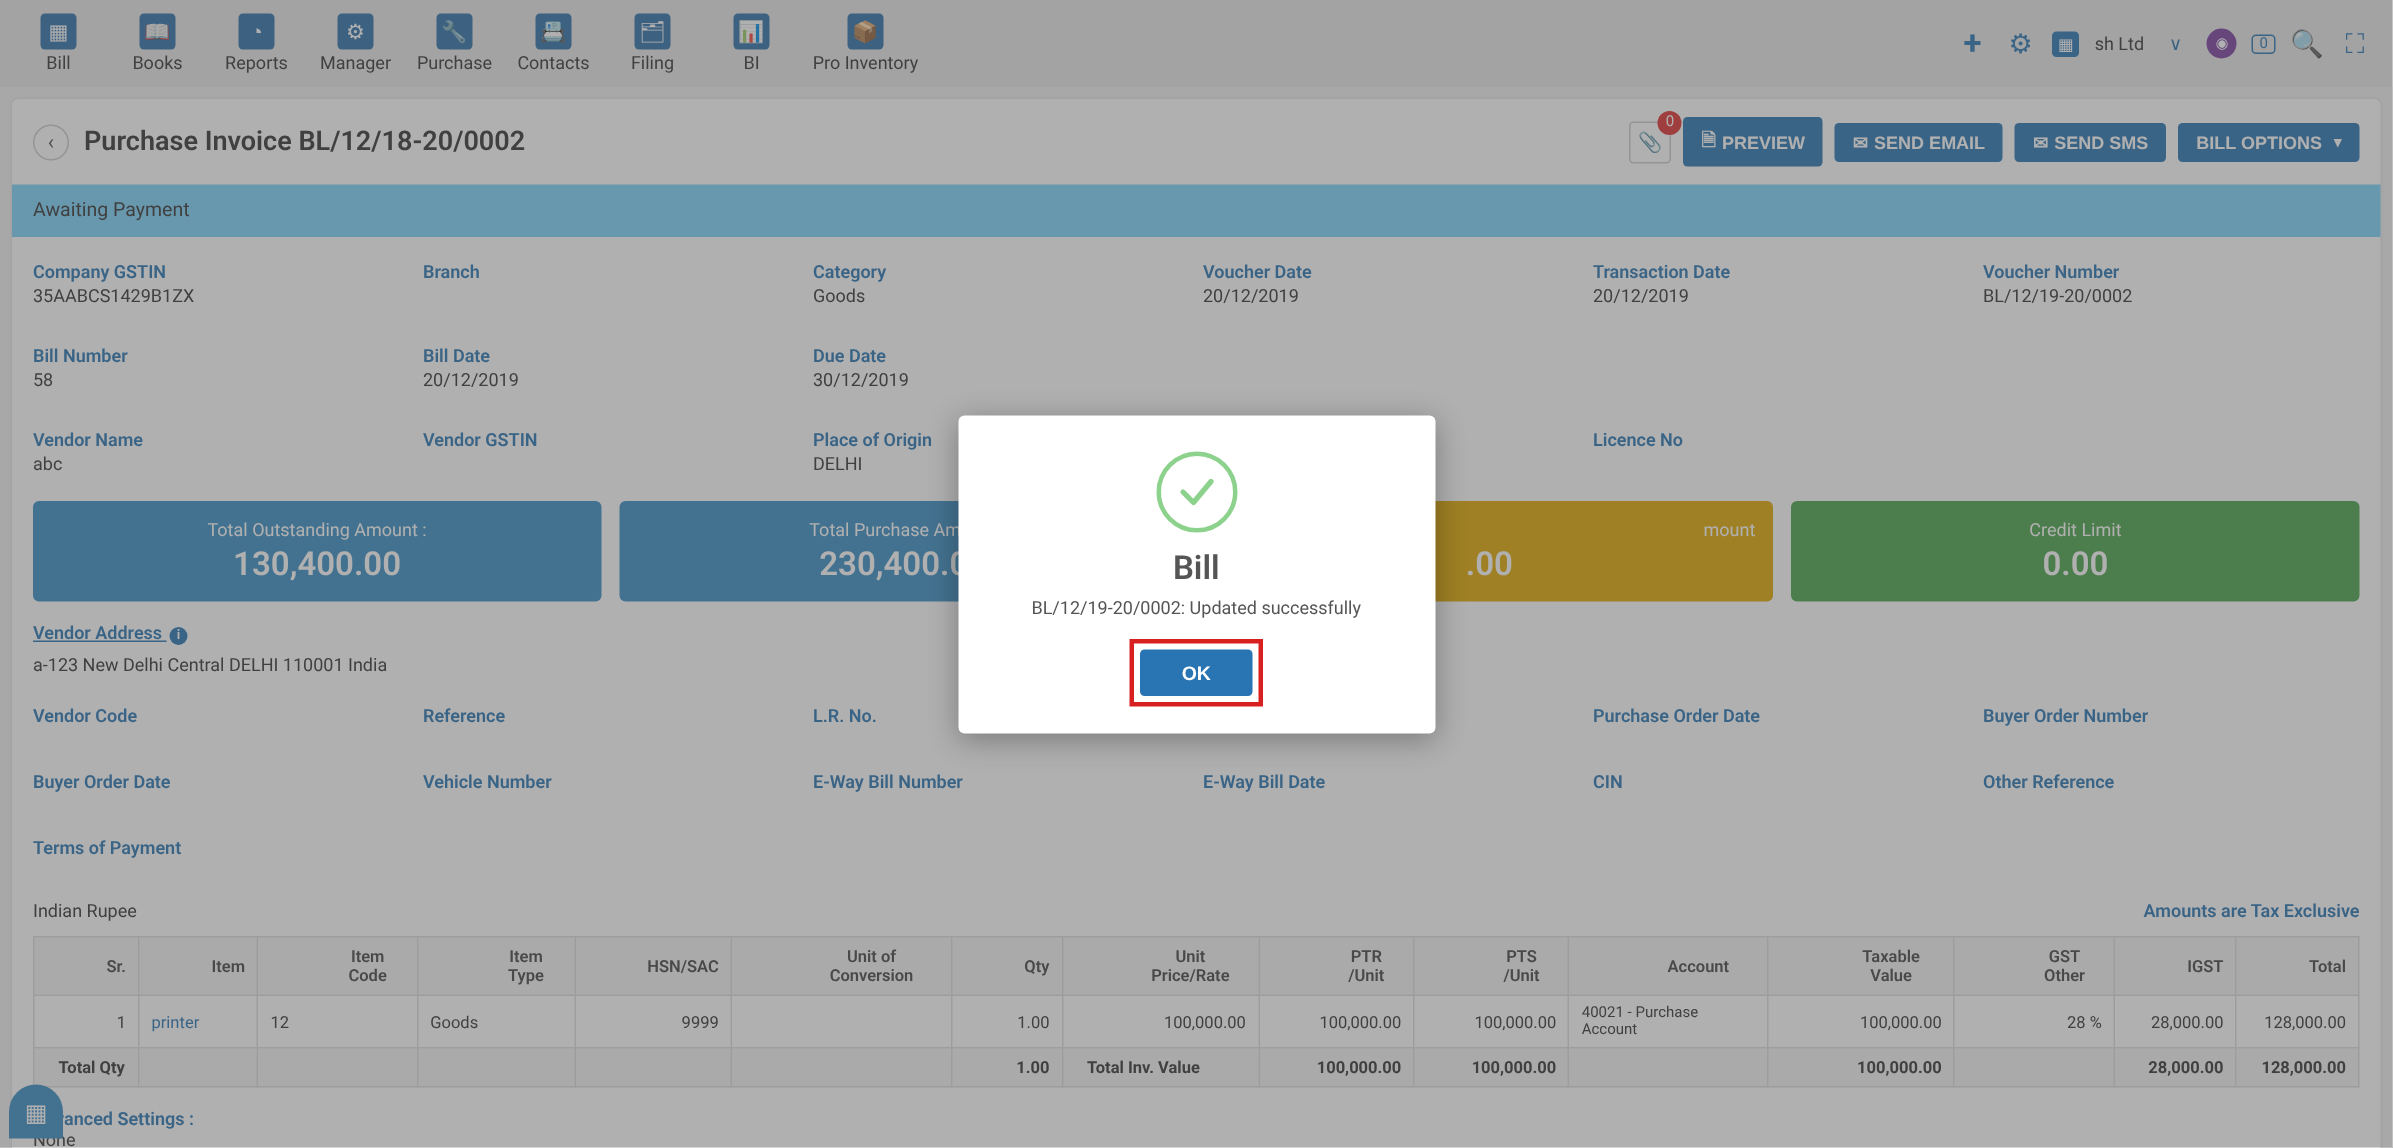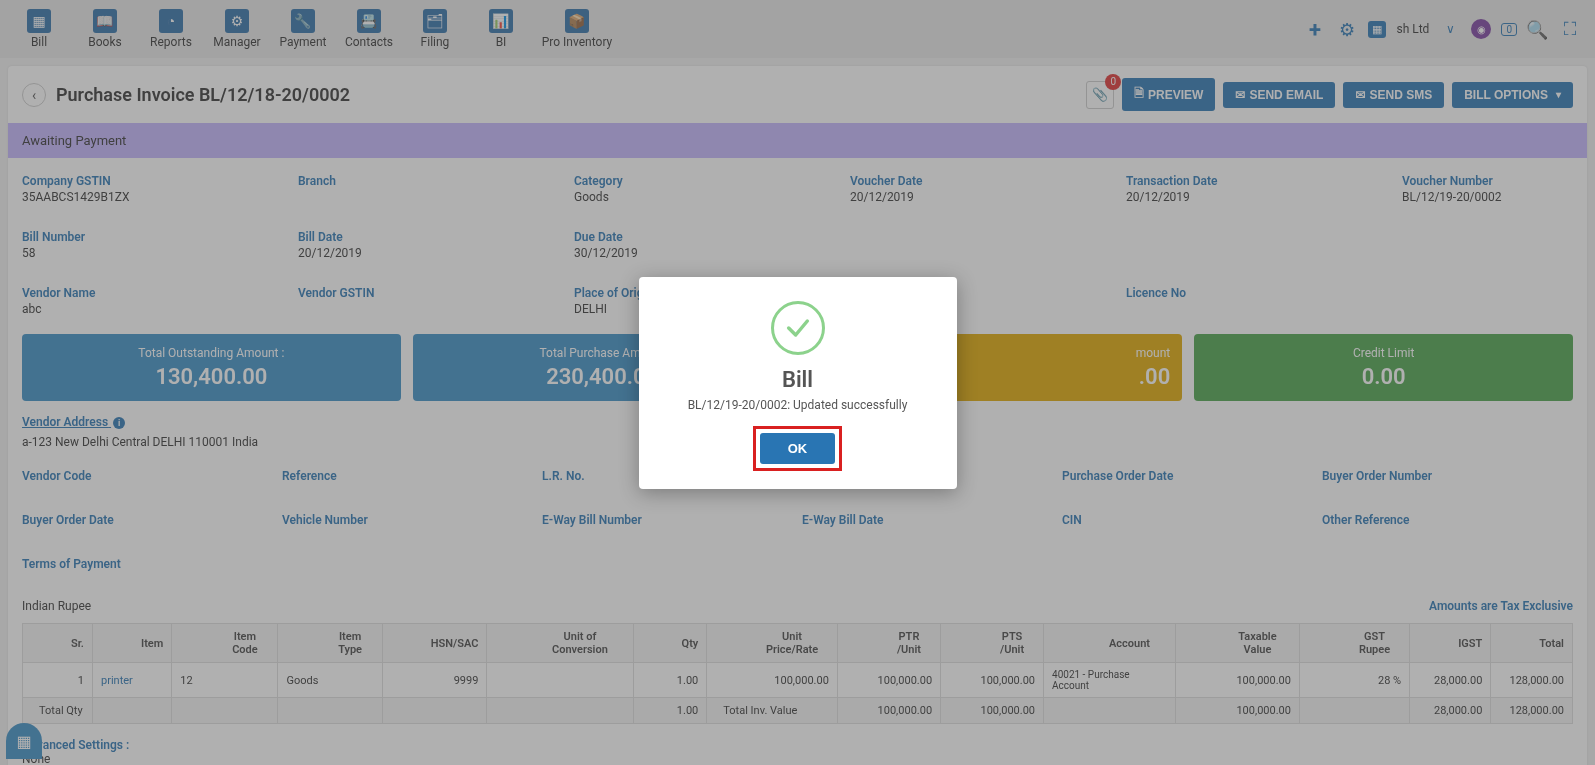--- a/index.html
+++ b/index.html
@@ -27,24 +27,24 @@
 .header-left { display: flex; align-items: center; gap: 10px; }
 .back-btn { width: 24px; height: 24px; border: 1px solid #ccc; border-radius: 50%; display: flex; align-items: center; justify-content: center; cursor: pointer; font-size: 14px; color: #555; }
 .page-title { font-size: 18px; font-weight: 600; color: #333; }
 .header-right { display: flex; align-items: center; gap: 8px; }
 .attach-box { width: 28px; height: 28px; border: 1px solid #ccc; border-radius: 3px; display: flex; align-items: center; justify-content: center; position: relative; cursor: pointer; }
 .attach-badge { position: absolute; top: -8px; right: -8px; background: #e03030; color: #fff; border-radius: 50%; width: 16px; height: 16px; font-size: 10px; display: flex; align-items: center; justify-content: center; }
 .btn { background: #2975b3; color: #fff; border: none; padding: 6px 12px; border-radius: 3px; font-size: 12px; font-weight: 600; cursor: pointer; display: flex; align-items: center; gap: 4px; }
 .btn-caret::after { content: "▾"; font-size: 10px; margin-left: 4px; }
 
 
-.status-bar { background: #c4b5fd; padding: 10px 14px; font-size: 13px; color: #333; }
-
-
-.info-grid { display: grid; grid-template-columns: 260px 260px 260px 260px 260px 1fr; gap: 16px; padding: 12px 14px 6px; }
+.status-bar { background: #7dd3fc; padding: 10px 14px; font-size: 13px; color: #333; }
+
+
+.info-grid { display: grid; grid-template-columns: 260px 260px 260px 260px 260px 1fr; gap: 0; padding: 12px 14px 6px; }
 .info-cell { padding: 4px 0; }
 .info-label { color: #2975b3; font-size: 12px; font-weight: 600; margin-bottom: 2px; }
 .info-value { color: #333; font-size: 12px; }
 .info-label.link { text-decoration: underline; cursor: pointer; }
 .info-label .info-icon { display: inline-block; width: 12px; height: 12px; background: #2975b3; color: #fff; border-radius: 50%; font-size: 9px; text-align: center; line-height: 12px; margin-left: 2px; }
 
 
 .summary-row { display: flex; gap: 12px; padding: 8px 14px; }
 .summary-card { flex: 1; border-radius: 4px; color: #fff; text-align: center; padding: 12px; }
 .summary-card.blue { background: #3a8ec5; }
@@ -61,21 +61,21 @@
 .curr-row { display: flex; justify-content: space-between; padding: 12px 14px 6px; font-size: 12px; }
 .curr-row .right { color: #2975b3; font-weight: 600; text-align: center; }
 
 
 .tbl { width: calc(100% - 28px); margin: 4px 14px; border-collapse: collapse; font-size: 11px; }
 .tbl th, .tbl td { border: 1px solid #ddd; padding: 6px 8px; text-align: center; }
 .tbl th { background: #f5f5f5; font-weight: 600; color: #444; padding-left: 48px; }
 .tbl td.left { text-align: left; }
 .tbl td.right { text-align: right; }
 .tbl .link-cell { color: #2975b3; cursor: pointer; }
-.tbl tfoot td { background: #f5f5f5; font-weight: 400; padding-left: 16px; }
+.tbl tfoot td { background: #f5f5f5; font-weight: 700; padding-left: 16px; }
 
 
 .adv-sec { padding: 10px 14px; font-size: 12px; }
 .adv-label { color: #2975b3; font-weight: 600; }
 
 
 .amount-footer { display: flex; justify-content: flex-end; padding: 8px 14px; }
 .amount-box { display: flex; width: 500px; border: 1px solid #ddd; }
 .amount-box div { padding: 8px 12px; }
 .amount-box .amtlabel { flex: 1; font-weight: 600; background: #f8f8f8; }
@@ -110,21 +110,21 @@
     <div class="nav-item">
         <div class="nav-icon">◔</div>
         <span class="label">Reports</span>
       </div>
     <div class="nav-item">
         <div class="nav-icon">⚙</div>
         <span class="label">Manager</span>
       </div>
     <div class="nav-item">
         <div class="nav-icon">🔧</div>
-        <span class="label">Payment</span>
+        <span class="label">Purchase</span>
       </div>
     <div class="nav-item">
         <div class="nav-icon">📇</div>
         <span class="label">Contacts</span>
       </div>
     <div class="nav-item">
         <div class="nav-icon">🗂</div>
         <span class="label">Filing</span>
       </div>
     <div class="nav-item">
@@ -245,21 +245,21 @@
     <div class="summary-card blue">
       <div class="summary-label">Total Outstanding Amount :</div>
       <div class="summary-value">130,400.00</div>
     </div>
     <div class="summary-card blue">
       <div class="summary-label">Total Purchase Amount</div>
       <div class="summary-value">230,400.00</div>
     </div>
     <div class="summary-card yellow">
       <div class="summary-label" style="text-align:right;">mount</div>
-      <div class="summary-value" style="text-align:right;">.00</div>
+      <div class="summary-value" style="text-align:center;">.00</div>
     </div>
     <div class="summary-card green">
       <div class="summary-label">Credit Limit</div>
       <div class="summary-value">0.00</div>
     </div>
   </div>
 
   <div style="display:flex; padding: 6px 14px; gap: 260px;">
     <div style="min-width:360px;">
       <div class="info-label link"><span>Vendor Address</span> <span class="info-icon">i</span></div>
@@ -333,21 +333,21 @@
       <th>Item Code</th>
       <th>Item Type</th>
       <th>HSN/SAC</th>
       <th>Unit of Conversion</th>
       <th>Qty</th>
       <th>Unit Price/Rate</th>
       <th>PTR /Unit</th>
       <th>PTS /Unit</th>
       <th>Account</th>
       <th>Taxable Value</th>
-      <th>GST Rupee</th>
+      <th>GST Other</th>
       <th>IGST</th>
       <th>Total</th>
     </tr>
       </thead>
     <tbody>
         <tr>
       <td class="right">1</td>
       <td class="left link-cell">printer</td>
       <td class="left">12</td>
       <td class="left">Goods</td>

